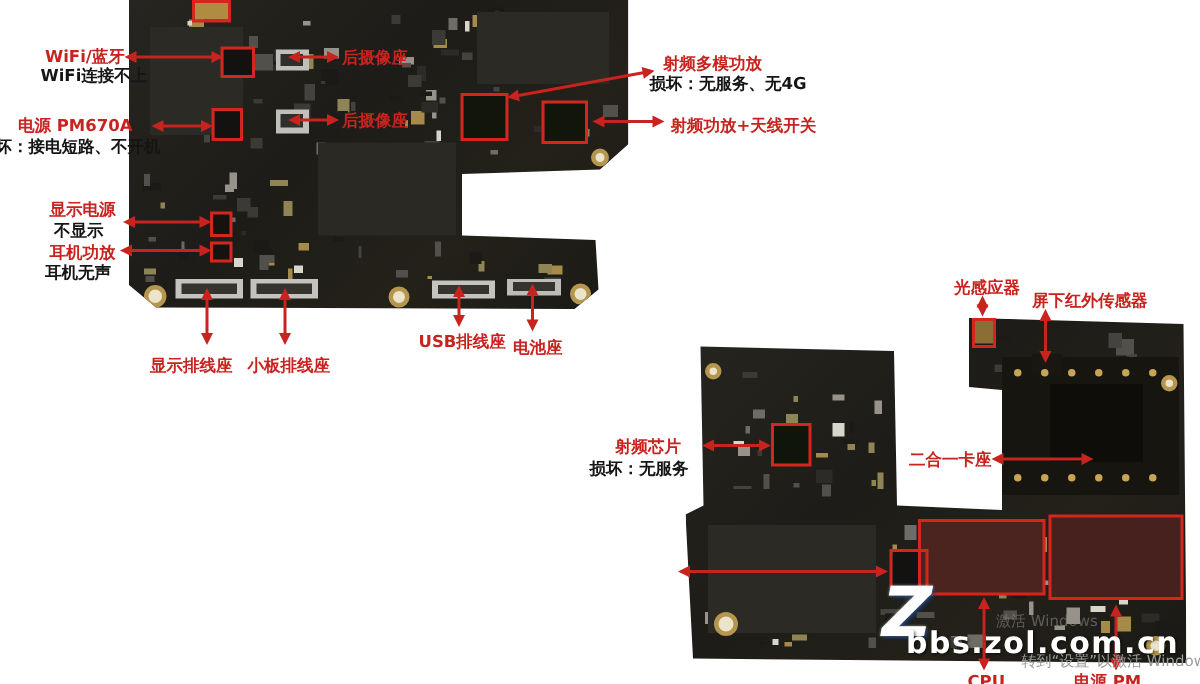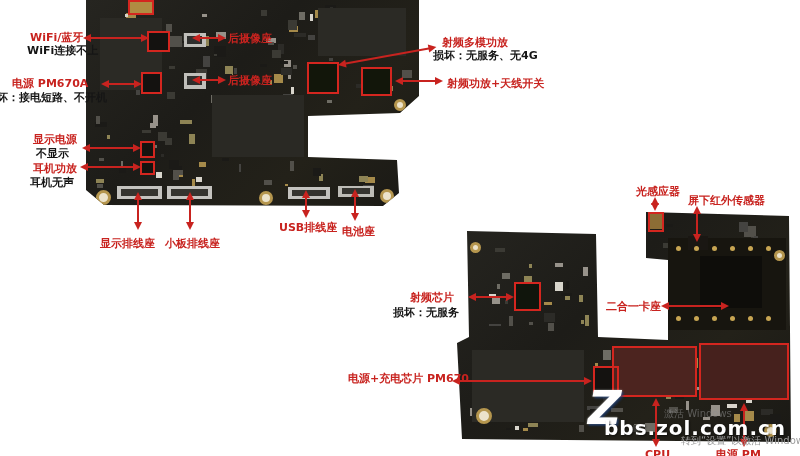--- a/index.html
+++ b/index.html
@@ -367,21 +367,20 @@
   <div class="lab red" style="left:447px;top:77px;">射频功放+天线开关</div>
 
   <div class="lab red" style="left:636px;top:185px;">光感应器</div>
   <div class="lab red" style="left:688px;top:194px;">屏下红外传感器</div>
 
   <div class="lab red" style="left:410px;top:291px;">射频芯片</div>
   <div class="lab blk" style="left:393px;top:306px;">损坏：无服务</div>
 
   <div class="lab red" style="left:606px;top:300px;">二合一卡座</div>
 
-  <div class="lab red" style="left:348px;top:372px;">电源+充电芯片 PM670</div>
 
   <div class="lab red" style="left:645px;top:448px;">CPU</div>
   <div class="lab red" style="left:716px;top:448px;">电源 PM</div>
 
   <div class="win l1" style="left:664px;top:407px;">激活 Windows</div>
   <div class="wm zlogo" style="left:588px;top:386px;">Z</div>
   <div class="wm" style="left:604px;top:416px;font-size:20px;letter-spacing:1px;">bbs.zol.com.cn</div>
   <div class="win l2" style="left:681px;top:434px;">转到“设置”以激活 Windows。</div>
 
 <div class="rbox" style="left: 128px; top: 0px; width: 22px; height: 11px;"></div>

